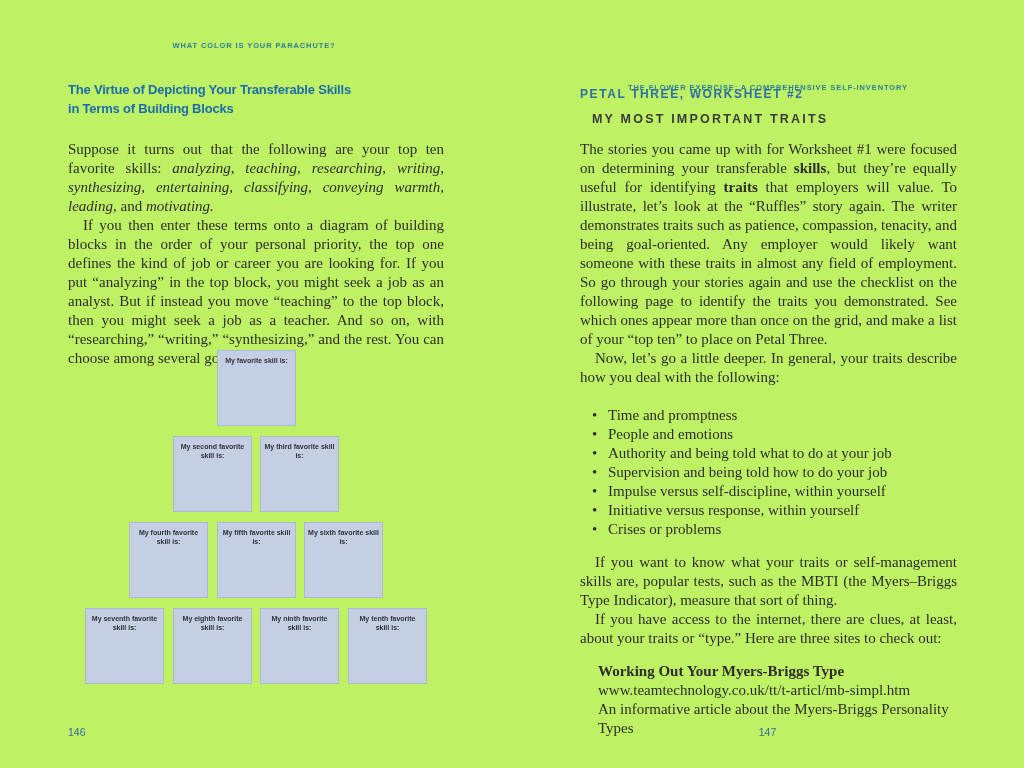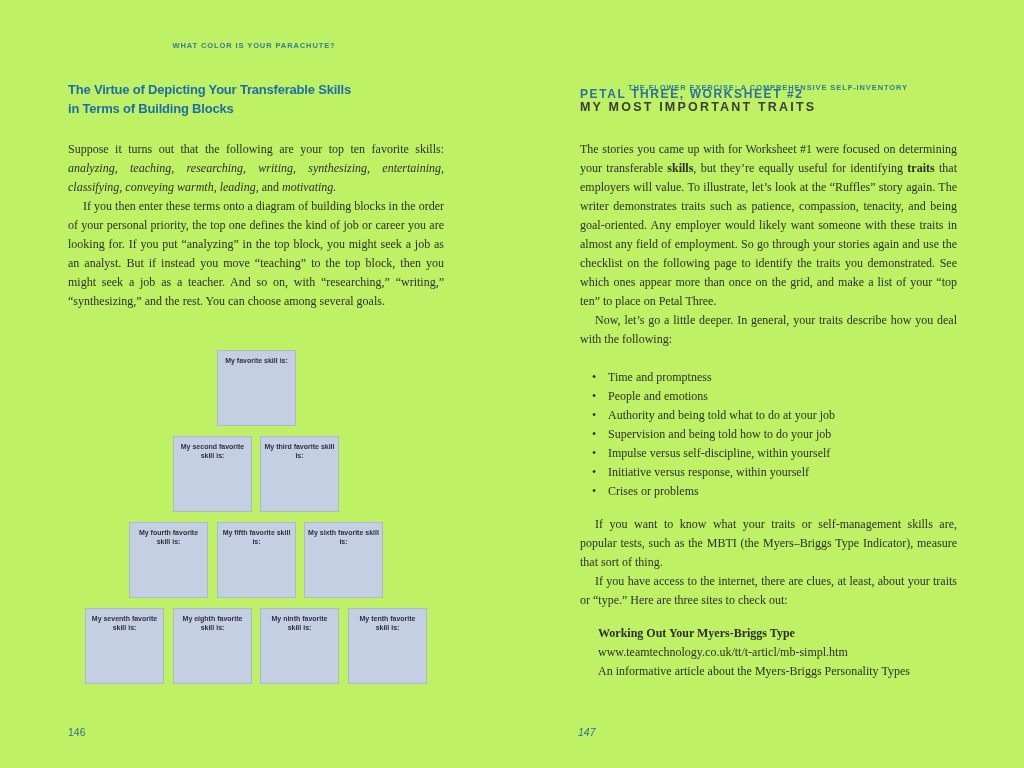--- a/index.html
+++ b/index.html
@@ -10,21 +10,21 @@
   
   .running-head{
     position:absolute;top:41px;width:380px;text-align:center;
     font-family:"Liberation Sans",sans-serif;font-size:7.5px;font-weight:bold;
     letter-spacing:0.9px;color:#2e7d9c;
   }
   .page-num{
     position:absolute;top:726px;font-family:"Liberation Sans",sans-serif;
     font-size:10.5px;color:#32699f;
   }
-  .body-text{font-size:12px;line-height:19px;text-align:justify;}
+  .body-text{font-size:15px;line-height:19px;text-align:justify;}
   .body-text p{margin:0;}
   .indent{text-indent:15px;}
   .space-before{margin-top:19px;}
   .seg-i{font-style:italic;}
   .seg-b{font-weight:bold;}
   
   .left-running{left:64px;}
   .chapter-title{
     position:absolute;left:68px;top:80px;width:390px;margin:0;
     font-family:"Liberation Sans",sans-serif;font-size:13px;font-weight:bold;
@@ -49,36 +49,36 @@
   .bk7{left:0;top:258px;}    .bk8{left:88px;top:258px;}  .bk9{left:175px;top:258px;} .bk10{left:263px;top:258px;}
   .left-num{left:68px;}
   
   .right-running{left:578px;margin-top:42px;}
   .kicker{
     position:absolute;left:580px;top:87px;
     font-family:"Liberation Sans",sans-serif;font-size:12px;font-weight:bold;
     letter-spacing:1.6px;color:#2d6fa5;
   }
   .worksheet-heading{
-    position:absolute;left:580px;top:100px;margin:0;
+    position:absolute;left:580px;top:100px;margin:12px;
     font-family:"Liberation Sans",sans-serif;font-size:12.5px;font-weight:600;
     letter-spacing:2.2px;color:#3b3b3b;
   }
   .right-body{position:absolute;left:580px;top:140px;width:377px;}
   .bullet-list{margin:19px 0 14px 0;}
   .bullet-item{
     position:relative;padding-left:28px;line-height:19px;text-align:left;
   }
   .bullet-item::before{
     content:"\2022";position:absolute;left:12px;top:0;
   }
   .resource{margin-top:14px;padding-left:18px;text-align:left;}
   .res-title{font-weight:bold;}
   .res-line{display:block;line-height:19px;}
-  .right-num{left:578px;width:379px;text-align:left;font-style:italic;}
+  .right-num{left:578px;width:379px;text-align:center;}
 </style>
 </head>
 <body>
 
 <div class="spread">
 
   <div class="running-head left-running">WHAT COLOR IS YOUR PARACHUTE?</div>
 
   <h1 class="chapter-title">
     <span>The Virtue of Depicting Your Transferable Skills</span>

